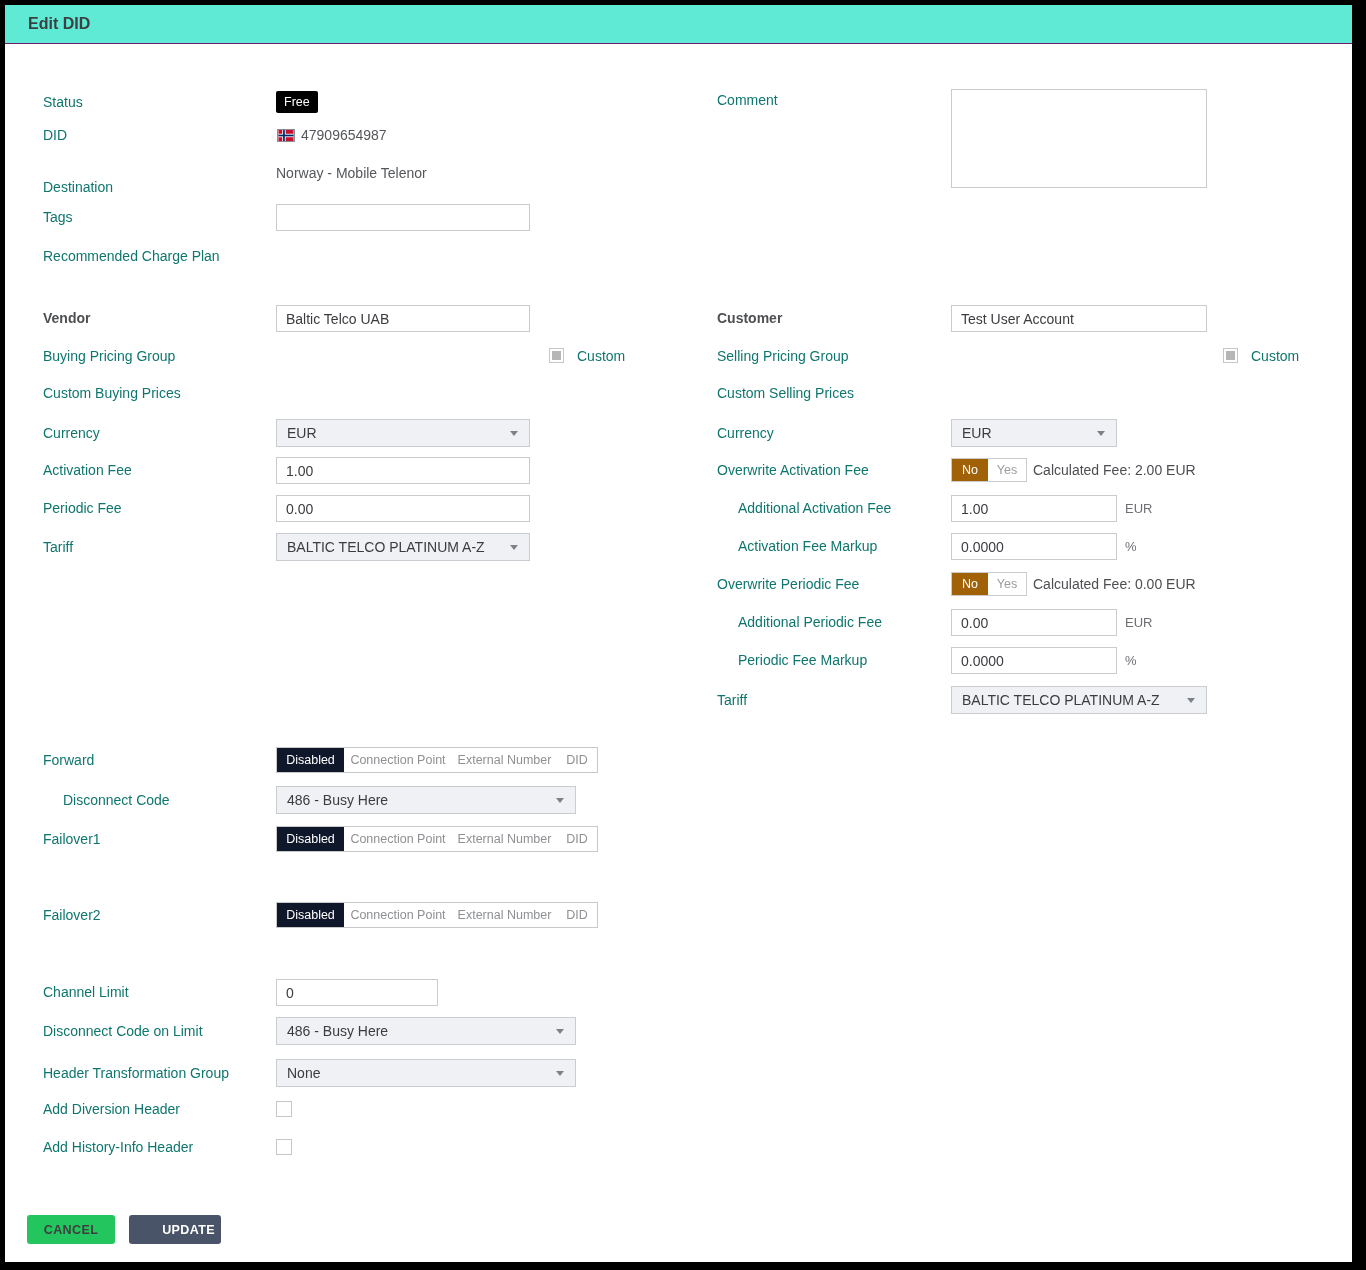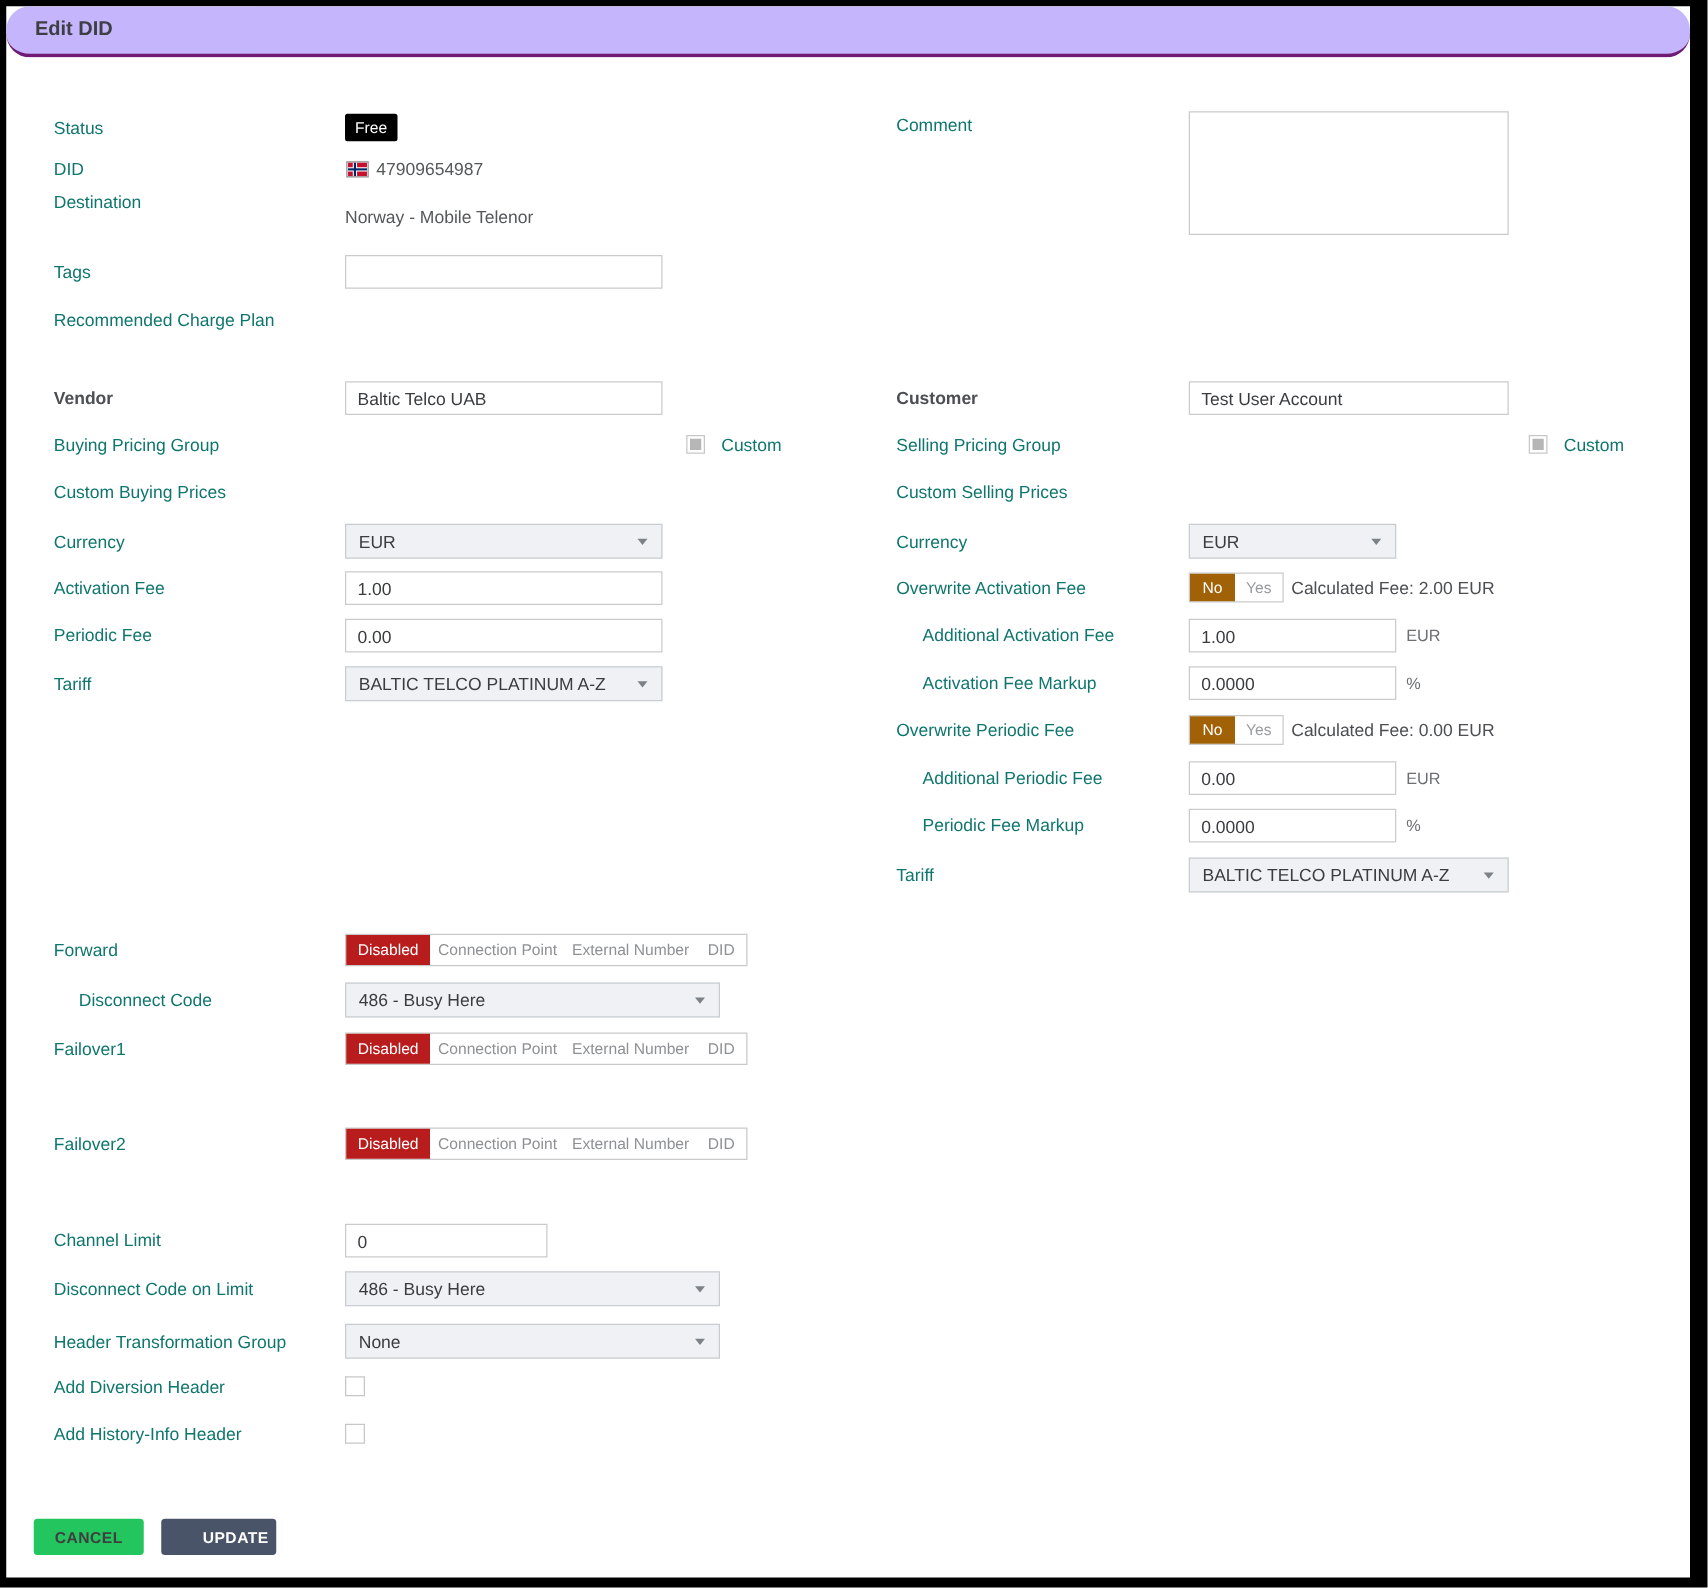--- a/index.html
+++ b/index.html
@@ -7,21 +7,21 @@
     width:1366px;height:1270px;background:#000;position:relative;
     font-family:"Liberation Sans","DejaVu Sans",sans-serif;
     -webkit-font-smoothing:antialiased;
   }
   .panel{
     position:absolute;left:5px;top:5px;width:1347px;height:1257px;
     background:#fff;overflow:hidden;
   }
   .hdr{
     position:absolute;left:0;top:0;right:0;height:38px;
-    background:#c4b5fd;border-bottom:3px solid #701a75;border-radius:19px;
+    background:#5eead4;border-bottom:1px solid #701a75;
   }
   .title{
     position:absolute;left:23px;top:0;height:38px;line-height:38px;
     font-size:16px;font-weight:bold;color:#3d3f42;
   }
   .lbl{
     position:absolute;left:38px;color:#0f766e;font-size:14px;white-space:nowrap;
   }
   .lbl.bold{color:#4d4f52;font-weight:bold;}
   .val{
@@ -59,21 +59,21 @@
   }
   .chk.empty{width:16px;height:16px;}
   .seg{
     position:absolute;height:26px;box-sizing:border-box;background:#fff;
     border:1px solid #c9c9c9;display:flex;
   }
   .opt{
     display:flex;align-items:center;justify-content:center;
     font-size:12.5px;color:#8e9093;cursor:pointer;white-space:nowrap;
   }
-  .opt.active{background:#b91c1c;color:#fff;}
+  .opt.active{background:#0f172a;color:#fff;}
   .toggle{
     position:absolute;height:24px;box-sizing:border-box;display:flex;
     border:1px solid #cbcbcb;background:#fff;
   }
   .tg{
     display:flex;align-items:center;justify-content:center;
     font-size:12.5px;cursor:pointer;
   }
   .tg-no{width:36px;background:#a16207;color:#fff;}
   .tg-yes{width:38px;color:#9a9ca0;}
@@ -105,21 +105,21 @@
     <svg class="flag" width="16" height="11" viewBox="0 0 22 16">
       <rect width="22" height="16" fill="#c8102e"></rect>
       <rect x="5.5" width="5" height="16" fill="#ffffff"></rect>
       <rect y="5.5" width="22" height="5" fill="#ffffff"></rect>
       <rect x="6.75" width="2.5" height="16" fill="#002868"></rect>
       <rect y="6.75" width="22" height="2.5" fill="#002868"></rect>
     </svg>
     <span>47909654987</span>
   </div>
 
-  <div class="lbl" style="top:146px;height:20px;line-height:20px">Destination</div>
+  <div class="lbl" style="top:172px;height:20px;line-height:20px">Destination</div>
   <div class="val" style="left:271px;top:158px;height:20px">Norway - Mobile Telenor</div>
 
   <div class="lbl" style="top:199px;height:27px;line-height:27px">Tags</div>
   <input class="inp" style="left: 271px; top: 199px; width: 254px;" value="">
 
   <div class="lbl" style="top:237px;height:28px;line-height:28px">Recommended Charge Plan</div>
 
   <div class="lbl" style="left:712px;top:84px;height:22px;line-height:22px">Comment</div>
   <textarea class="ta" style="left: 946px; top: 84px; width: 256px; height: 99px;"></textarea>
 

